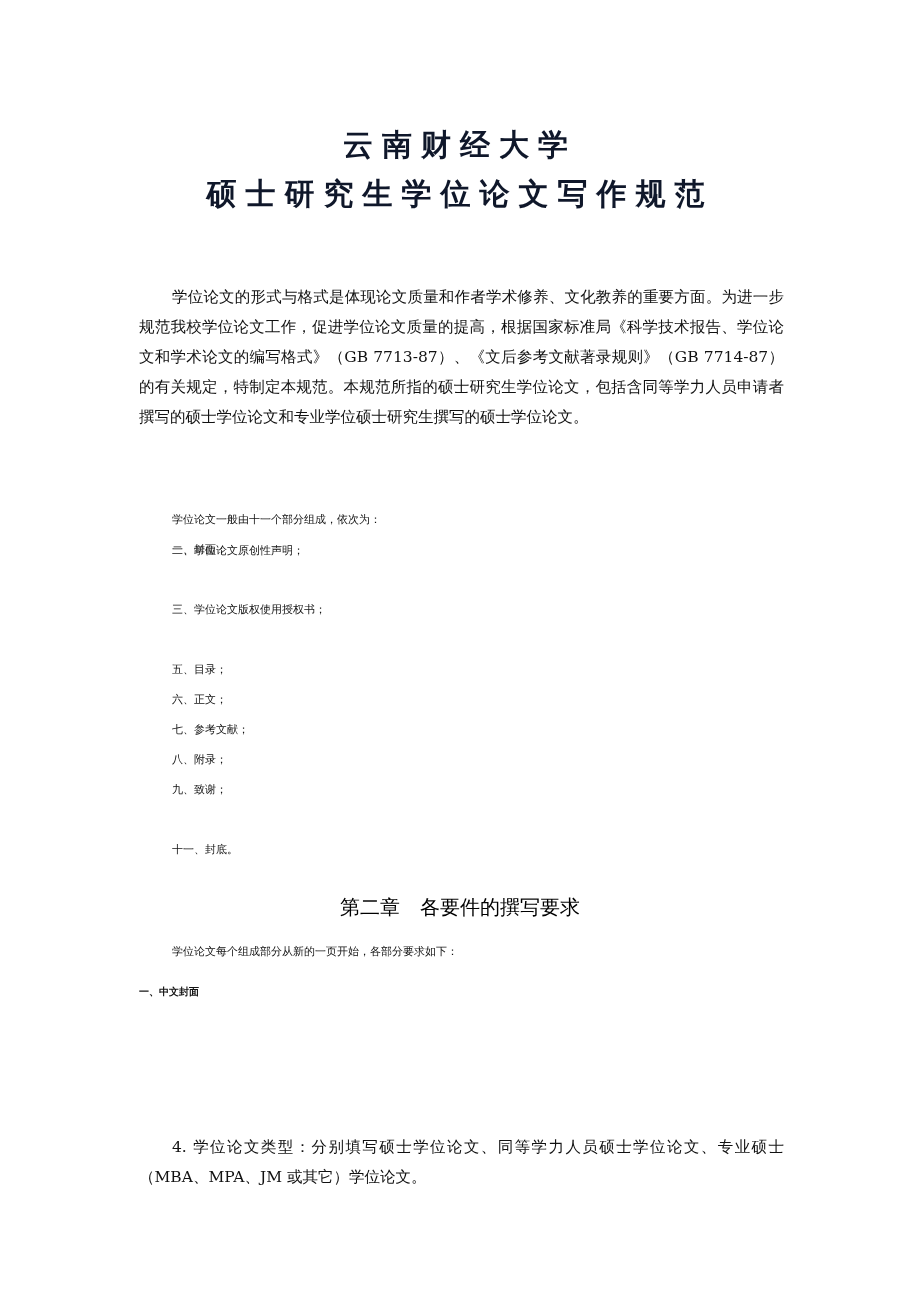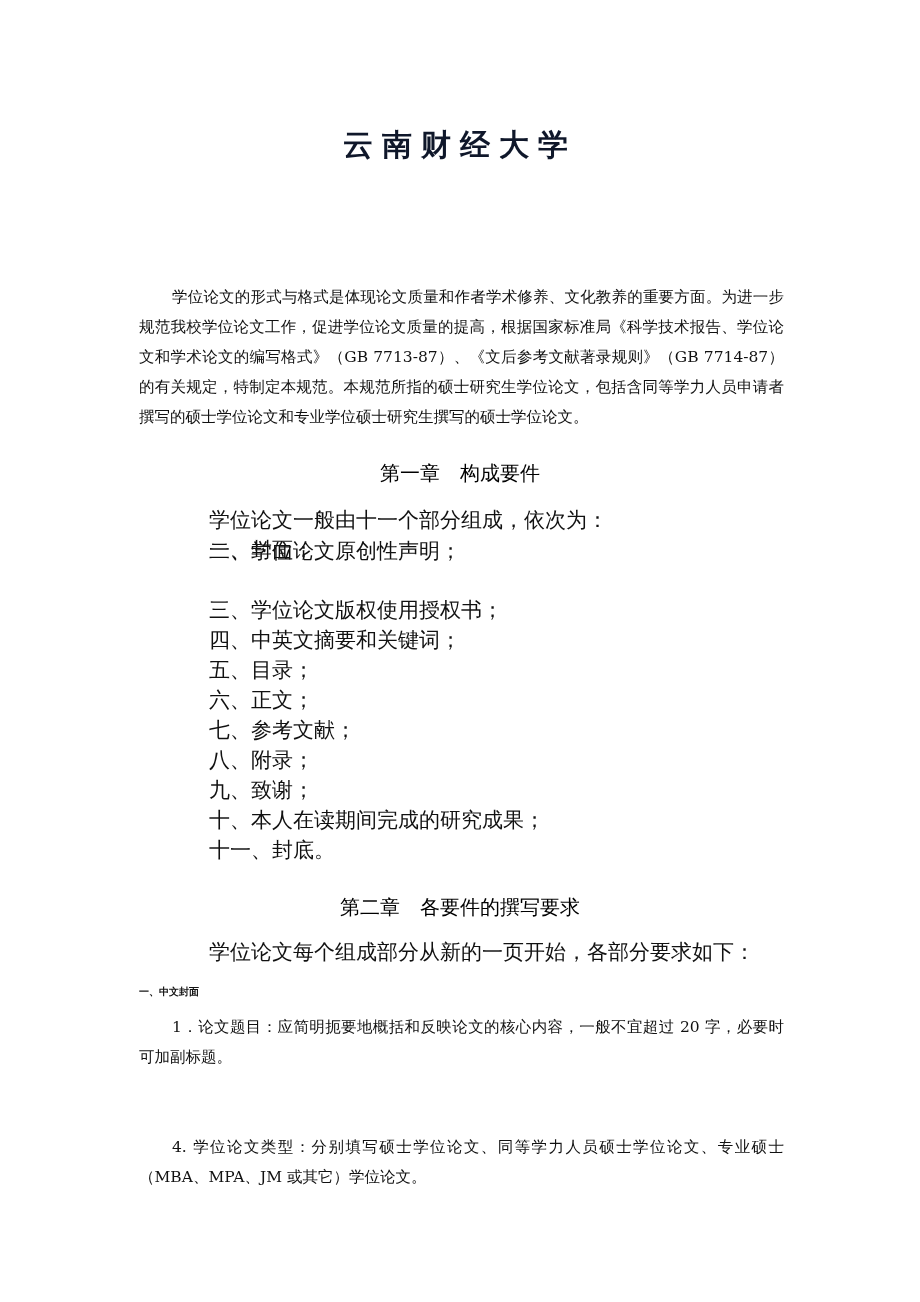--- a/index.html
+++ b/index.html
@@ -10,49 +10,46 @@
            font-family: "DejaVu Sans", "Liberation Sans", sans-serif;
            font-weight: bold; font-size: 30px; letter-spacing: 9px; color: #0f172a; }
   .t1 { top: 125px; }
   .t2 { top: 174px; }
   .para { position: absolute; left: 139px; width: 645px; font-size: 15.5px;
           line-height: 30px; text-align: justify; }
   .intro { top: 282px; text-indent: 33px; }
   .chapter { position: absolute; left: 0; width: 920px; text-align: center;
              font-family: "DejaVu Sans", "Liberation Sans", sans-serif;
              font-size: 20px; color: #000; }
-  .line { position: absolute; left: 172px; font-size: 21px; line-height: 30px; white-space: nowrap; margin-left: 37px; }
+  .line { position: absolute; left: 172px; font-size: 11px; line-height: 30px; white-space: nowrap; }
   .section { position: absolute; left: 139px; font-family: "DejaVu Sans", "Liberation Sans", sans-serif;
              font-weight: bold; font-size: 10px; }
   .num-para { position: absolute; left: 139px; width: 645px; font-size: 15.5px; line-height: 30px;
               text-indent: 33px; text-align: justify; }
 </style>
 </head>
 <body>
 
 <div class="page">
   <div class="title t1">云南财经大学</div>
+  <div class="title t2">硕士研究生学位论文写作规范</div>
 
   <div class="para intro">学位论文的形式与格式是体现论文质量和作者学术修养、文化教养的重要方面。为进一步规范我校学位论文工作，促进学位论文质量的提高，根据国家标准局《科学技术报告、学位论文和学术论文的编写格式》（GB 7713-87）、《文后参考文献著录规则》（GB 7714-87）的有关规定，特制定本规范。本规范所指的硕士研究生学位论文，包括含同等学力人员申请者撰写的硕士学位论文和专业学位硕士研究生撰写的硕士学位论文。</div>
 
-  <div class="chapter" style="top:460px;">第一章　构成要件</div>
   <div class="line" style="top:505px;">学位论文一般由十一个部分组成，依次为：</div>
 
   <div class="line" style="top:535px;">一、封面；</div>
   <div class="line" style="top:536px;text-align:center;">二、学位论文原创性声明；</div>
   <div class="line" style="top:595px;">三、学位论文版权使用授权书；</div>
-  <div class="line" style="top:625px;">四、中英文摘要和关键词；</div>
   <div class="line" style="top:655px;">五、目录；</div>
   <div class="line" style="top:685px;">六、正文；</div>
   <div class="line" style="top:715px;">七、参考文献；</div>
   <div class="line" style="top:745px;">八、附录；</div>
   <div class="line" style="top:775px;">九、致谢；</div>
-  <div class="line" style="top:805px;">十、本人在读期间完成的研究成果；</div>
   <div class="line" style="top:835px;">十一、封底。</div>
 
   <div class="chapter" style="top:894px;">第二章　各要件的撰写要求</div>
   <div class="line" style="top:937px;">学位论文每个组成部分从新的一页开始，各部分要求如下：</div>
 
   <div class="section" style="top:985px;">一、中文封面</div>
 
-  <div class="num-para" style="top:1012px;">1．论文题目：应简明扼要地概括和反映论文的核心内容，一般不宜超过 20 字，必要时可加副标题。</div>
   <div class="num-para" style="top:1132px;">4. 学位论文类型：分别填写硕士学位论文、同等学力人员硕士学位论文、专业硕士（MBA、MPA、JM 或其它）学位论文。</div>
 </div>
 
 </body></html>

